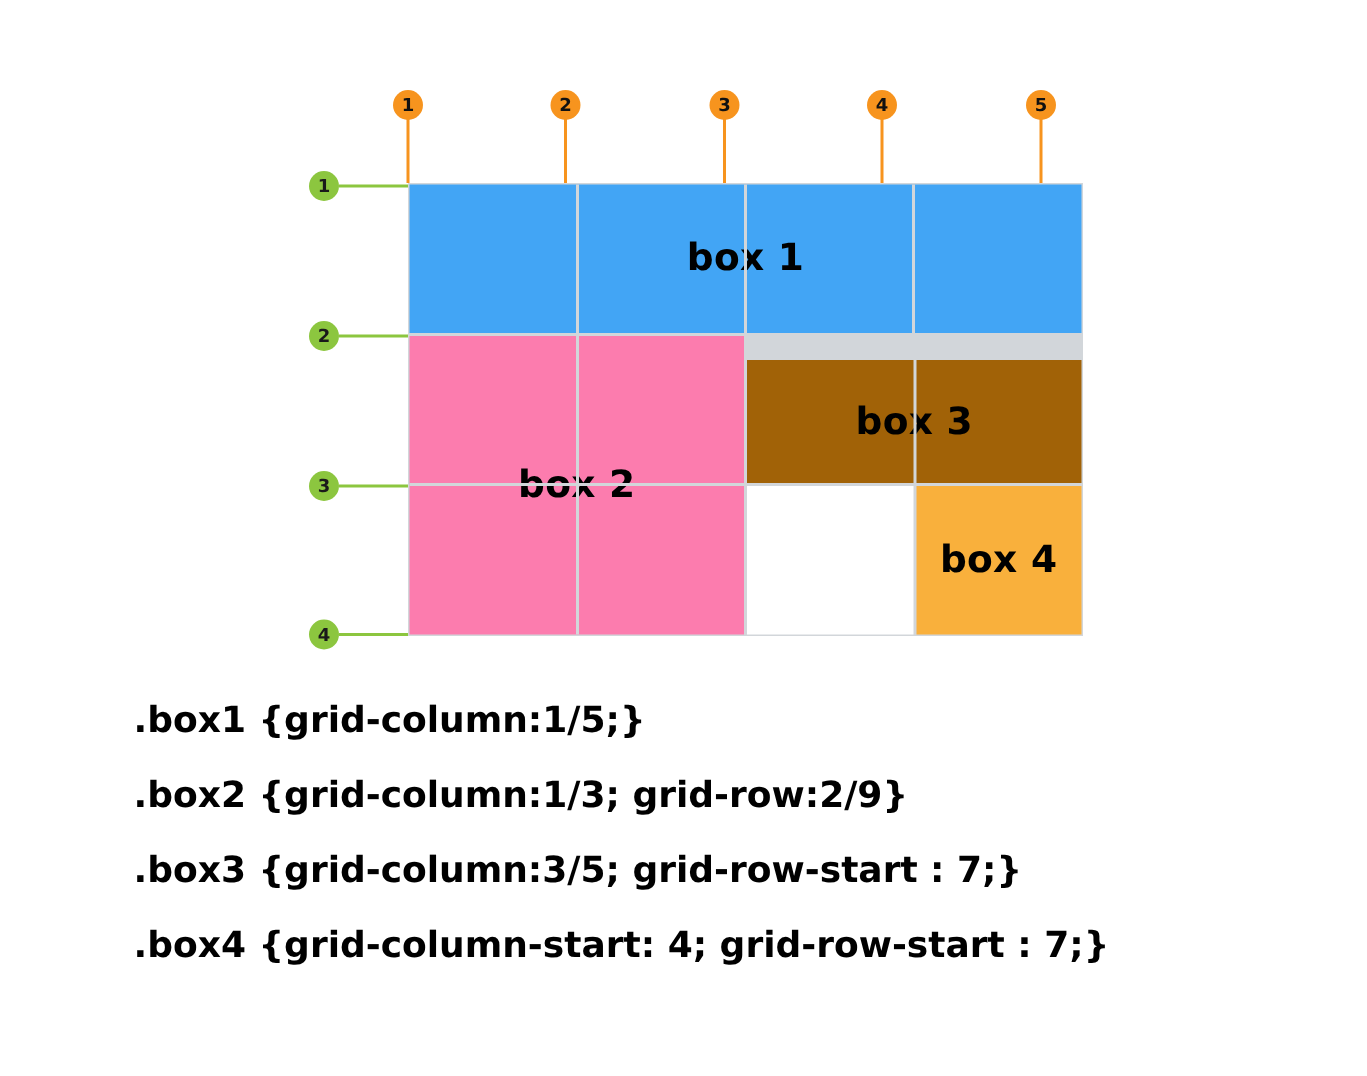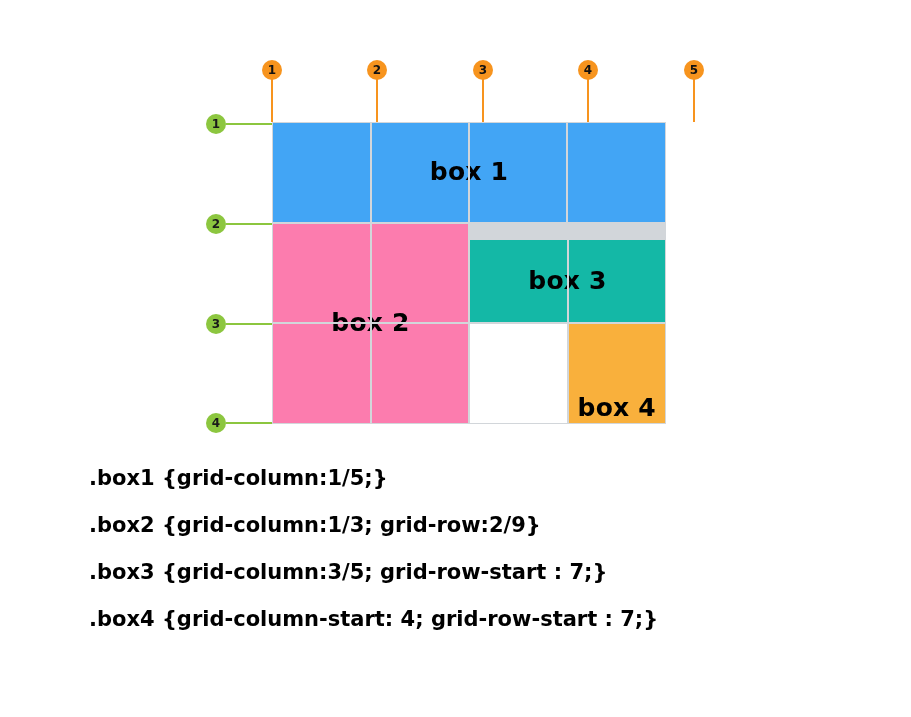--- a/index.html
+++ b/index.html
@@ -22,21 +22,21 @@
     top: 0;
     width: 911px;
     height: 450px;
   }
 
   
   #grid-surface {
     position: absolute;
     left: 272px;
     top: 122px;
-    width: 394px;
+    width: 450px;
     height: 302px;
     background: #d2d6da;
     display: grid;
     grid-template-columns: repeat(4, 1fr);
     grid-template-rows: repeat(3, 1fr);
     gap: 2px;
     padding: 1px;
     box-sizing: border-box;
   }
 
@@ -59,22 +59,22 @@
   
   .span-box {
     position: relative;
     display: flex;
     align-items: center;
     justify-content: center;
   }
 
   .box1 { background: #42a5f5; }
   .box2 { background: #fc7cae; }
-  .box3 { background: #14b8a6; margin-top: 16px; }
-  .box4 { background: #f9b03c; align-items: flex-end; }
+  .box3 { background: #a16207; margin-top: 16px; }
+  .box4 { background: #f9b03c; }
 
   
   .vgut, .hgut {
     position: absolute;
     background: #d2d6da;
     pointer-events: none;
   }
   .vgut { width: 2px; top: 0; bottom: 0; }
   .hgut { height: 2px; left: 0; right: 0; }
 
@@ -145,21 +145,21 @@
   
   #code-block {
     position: absolute;
     left: 89px;
     top: 468px;
     width: 800px;
   }
   .code-line {
     font-family: "DejaVu Sans", sans-serif;
     font-weight: bold;
-    font-size: 21px;
+    font-size: 24px;
     color: #000000;
     line-height: 1;
     margin-bottom: 26px;
     white-space: pre;
   }
 </style>
 </head>
 <body>
 
 <div id="diagram">

